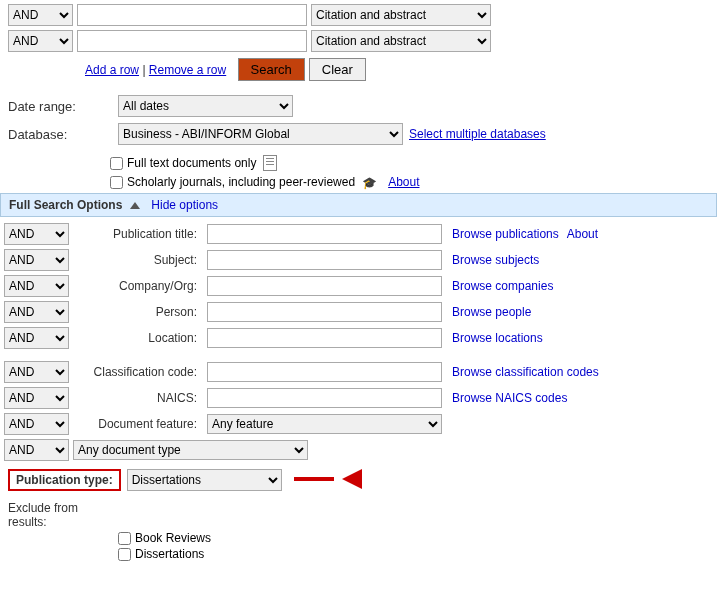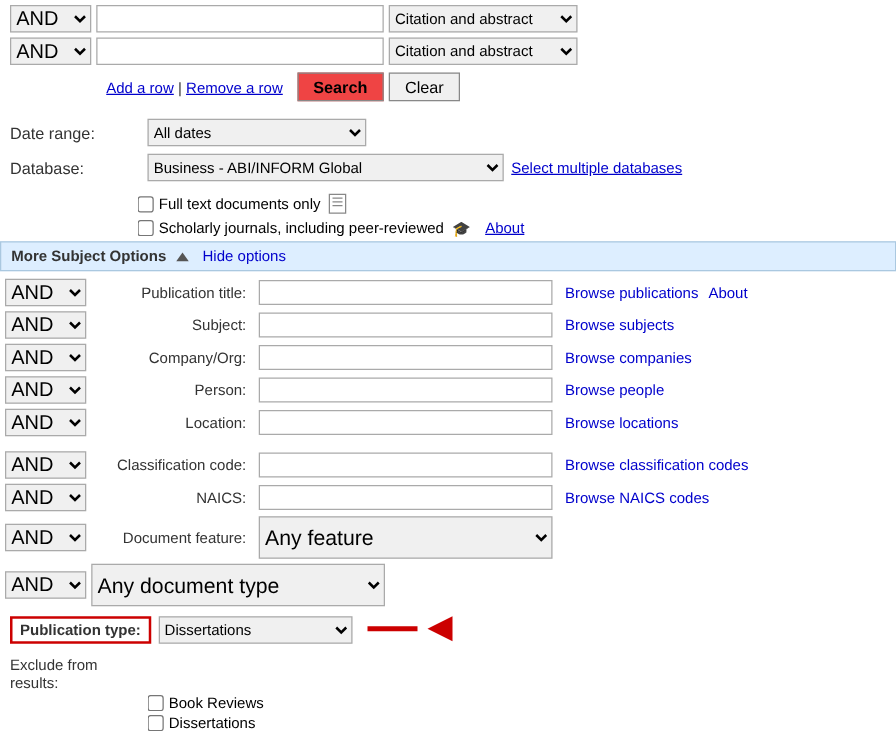--- a/index.html
+++ b/index.html
@@ -18,33 +18,33 @@
     }
     .search-row {
       display: flex;
       align-items: center;
       margin-bottom: 4px;
       gap: 4px;
     }
     select.operator-select {
       width: 65px;
       height: 22px;
-      font-size: 16px;
+      font-size: 12px;
       border: 1px solid #aaa;
       background: #f0f0f0;
     }
     input.search-input {
       width: 230px;
       height: 22px;
       border: 1px solid #aaa;
       font-size: 12px;
       padding: 2px 4px;
     }
     select.field-select {
-      width: 151px;
+      width: 180px;
       height: 22px;
       font-size: 12px;
       border: 1px solid #aaa;
       background: #f0f0f0;
     }
     .row-actions {
       padding: 2px 8px 6px 77px;
       font-size: 12px;
       color: #333;
     }
@@ -52,25 +52,25 @@
       color: #00c;
       text-decoration: underline;
       cursor: pointer;
     }
     .search-buttons {
       display: inline-flex;
       gap: 4px;
       margin-left: 8px;
     }
     .btn-search {
-      background: #ef4444;
+      background: #c2410c;
       border: 1px solid #888;
       padding: 3px 12px;
       font-size: 13px;
-      font-weight: bold;
+      font-weight: normal;
       cursor: pointer;
       color: #000;
     }
     .btn-clear {
       background: #f0f0f0;
       border: 1px solid #888;
       padding: 3px 12px;
       font-size: 13px;
       cursor: pointer;
       color: #000;
@@ -200,22 +200,22 @@
       padding: 2px 4px;
     }
     .adv-link {
       color: #00c;
       cursor: pointer;
       font-size: 12px;
       margin-left: 6px;
     }
     select.adv-select {
       width: 235px;
-      height: 34px;
-      font-size: 17px;
+      height: 20px;
+      font-size: 12px;
       border: 1px solid #aaa;
       background: #f0f0f0;
     }
     .spacer-row {
       height: 8px;
     }
     .pub-type-section {
       padding: 4px 8px;
       margin-top: 2px;
     }
@@ -353,21 +353,21 @@
 <div class="limit-row">
   <label>
     <input type="checkbox" style="">
     <span>Scholarly journals, including peer-reviewed</span>
     <span class="grad-icon">🎓</span>
     <a class="form-link">About</a>
   </label>
 </div>
 
 <div class="more-options-bar">
-  <span>More Subject Options</span>
+  <span>Full Search Options</span>
   <span class="triangle-up"></span>
   <a>Hide options</a>
 </div>
 
 <div class="advanced-table">
 
   <div class="adv-row">
     <select class="operator-select"><option>AND</option><option>OR</option><option>NOT</option></select>
     <span class="adv-label">Publication title:</span>
     <input type="text" class="adv-input" value="" style="">

